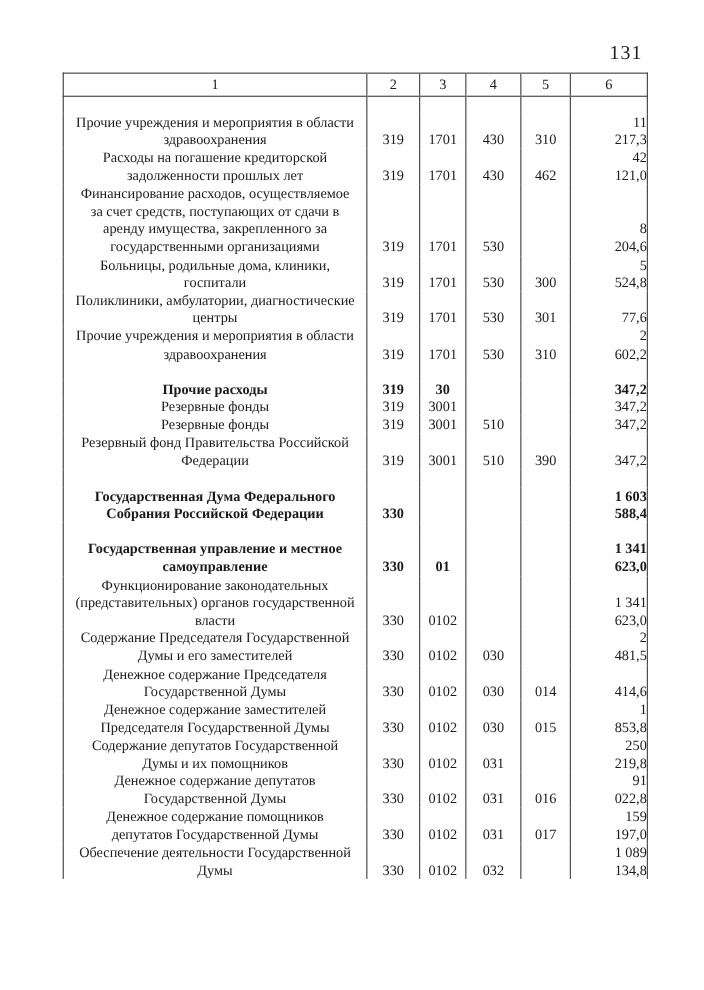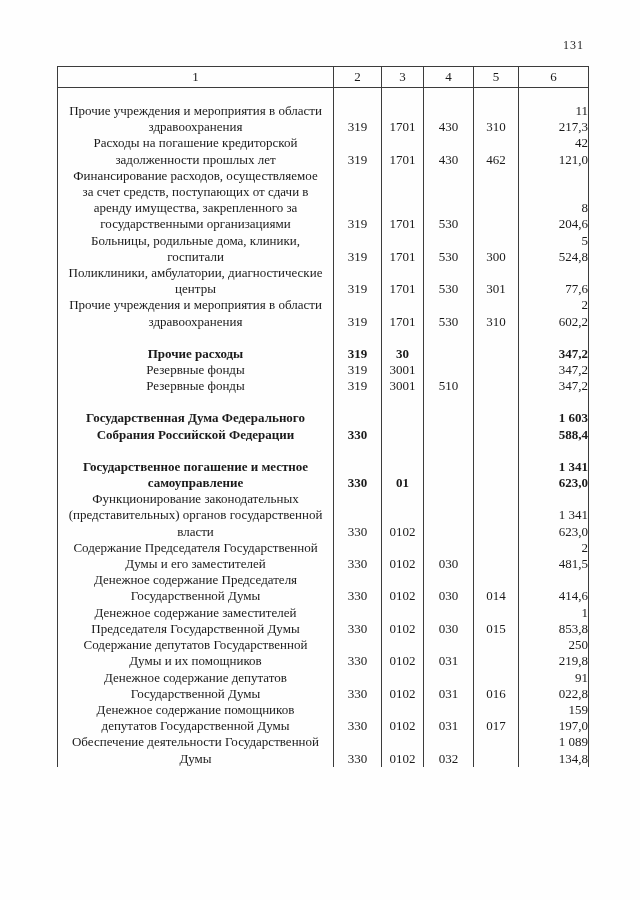--- a/index.html
+++ b/index.html
@@ -15,21 +15,21 @@
     font-family: "Liberation Serif", "DejaVu Serif", serif;
     color: #1a1a1a;
     overflow: hidden;
   }
   .page-number {
     position: absolute;
     top: 38px;
     left: 0;
     width: 584px;
     text-align: right;
-    font-size: 12px;
+    font-size: 18px;
     letter-spacing: 1px;
     color: #222;
   }
   table.budget-table {
     position: absolute;
     top: 66px;
     left: 57px;
     width: 531px;
     border-collapse: collapse;
     table-layout: fixed;
@@ -193,20 +193,29 @@
           <td class="cell-amount">347,2</td>
         </tr>
         <tr>
           <td class="cell-name">Резервные фонды</td>
           <td class="cell-code">319</td>
           <td class="cell-code">3001</td>
           <td class="cell-code">510</td>
           <td class="cell-code"></td>
           <td class="cell-amount">347,2</td>
         </tr>
+        <tr>
+          <td class="cell-name">Резервный фонд Правительства Российской
+Федерации</td>
+          <td class="cell-code">319</td>
+          <td class="cell-code">3001</td>
+          <td class="cell-code">510</td>
+          <td class="cell-code">390</td>
+          <td class="cell-amount">347,2</td>
+        </tr>
         <tr class="spacer">
           <td class="cell-name"></td>
           <td class="cell-code"></td>
           <td class="cell-code"></td>
           <td class="cell-code"></td>
           <td class="cell-code"></td>
           <td class="cell-amount"></td>
         </tr>
         <tr class="bold">
           <td class="cell-name">Государственная Дума Федерального
@@ -219,21 +228,21 @@
         </tr>
         <tr class="spacer">
           <td class="cell-name"></td>
           <td class="cell-code"></td>
           <td class="cell-code"></td>
           <td class="cell-code"></td>
           <td class="cell-code"></td>
           <td class="cell-amount"></td>
         </tr>
         <tr class="bold">
-          <td class="cell-name">Государственное погашение и местное
+          <td class="cell-name">Государственная управление и местное
 самоуправление</td>
           <td class="cell-code">330</td>
           <td class="cell-code">01</td>
           <td class="cell-code"></td>
           <td class="cell-code"></td>
           <td class="cell-amount">1 341 623,0</td>
         </tr>
         <tr>
           <td class="cell-name">Функционирование законодательных
 (представительных) органов государственной

